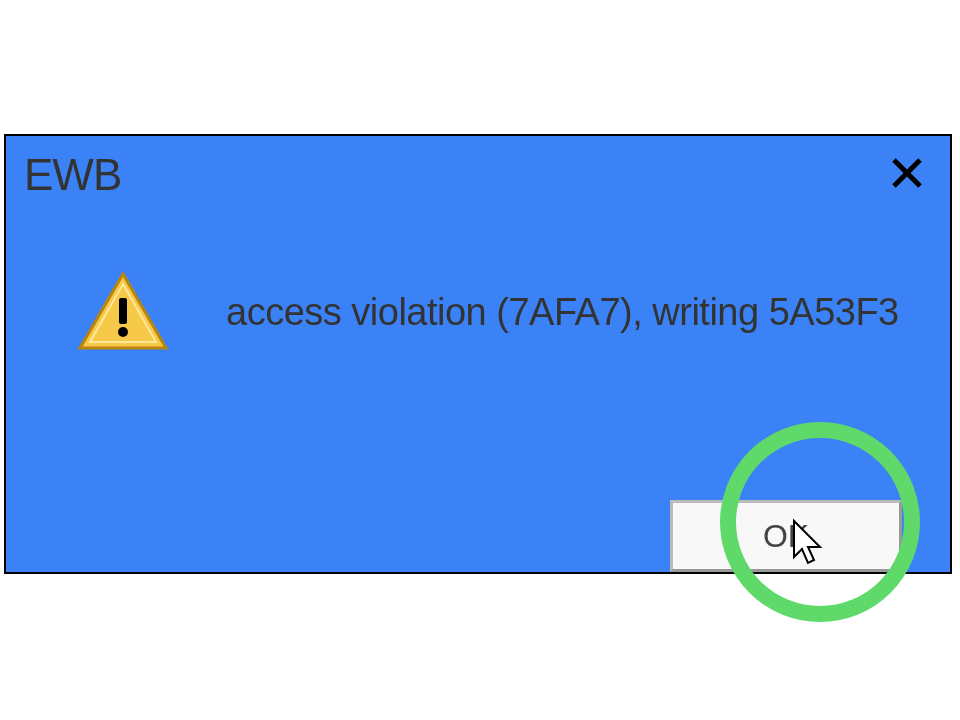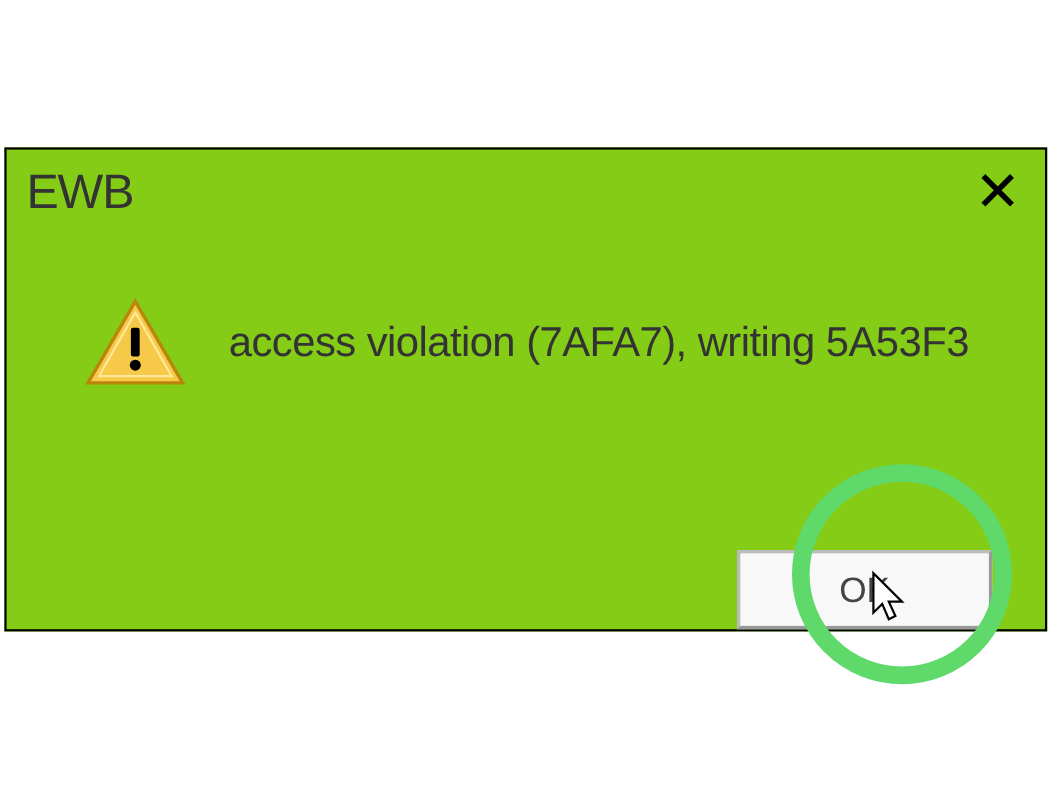--- a/index.html
+++ b/index.html
@@ -15,21 +15,21 @@
       overflow: hidden;
       position: relative;
     }
     .dialog {
       position: absolute;
       left: 4px;
       top: 134px;
       width: 948px;
       height: 440px;
       border: 2px solid #000;
-      background: #84cc16;
+      background: #3b82f6;
     }
     .titlebar {
       display: flex;
       align-items: center;
       justify-content: space-between;
       padding: 14px 24px 10px 18px;
     }
     .title-text {
       font-size: 44px;
       font-weight: 400;
@@ -45,21 +45,21 @@
       cursor: pointer;
     }
     .close-btn svg {
       width: 34px;
       height: 34px;
     }
     .body-area {
       padding: 60px 40px 20px 70px;
       display: flex;
       align-items: center;
-      gap: 38px;
+      gap: 56px;
     }
     .warn-icon {
       width: 94px;
       height: 84px;
       flex-shrink: 0;
     }
     .message {
       font-size: 38px;
       color: #333;
       letter-spacing: -0.5px;

